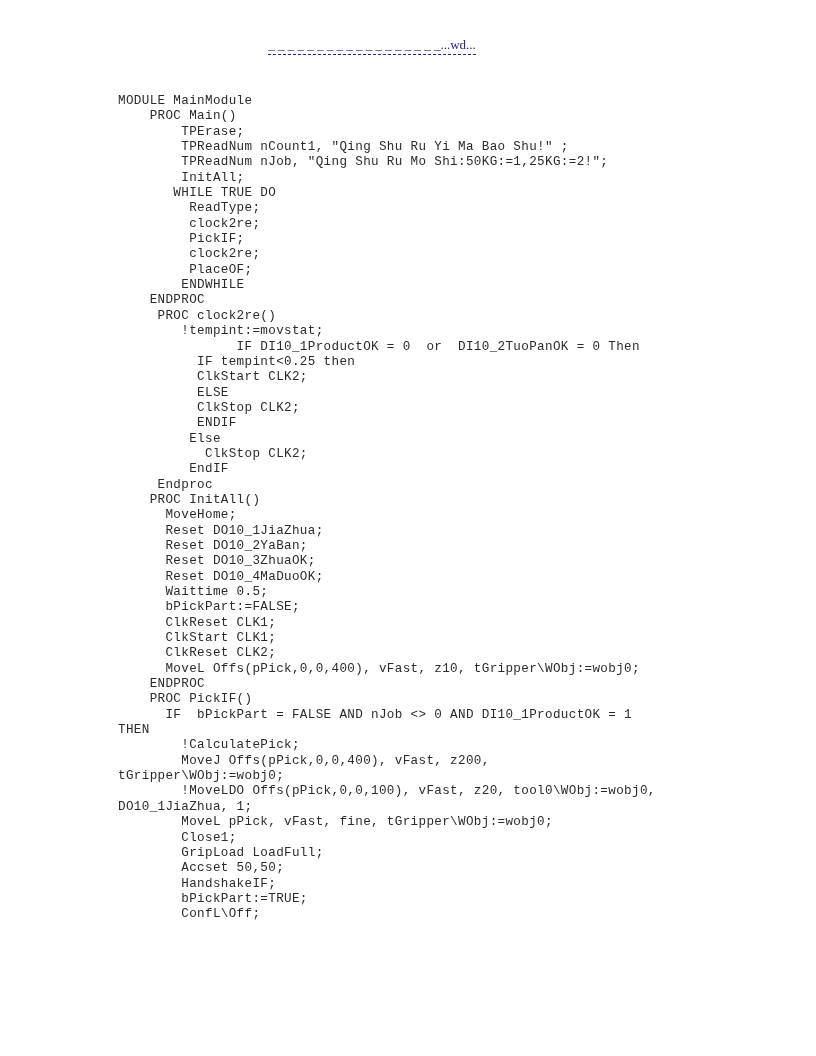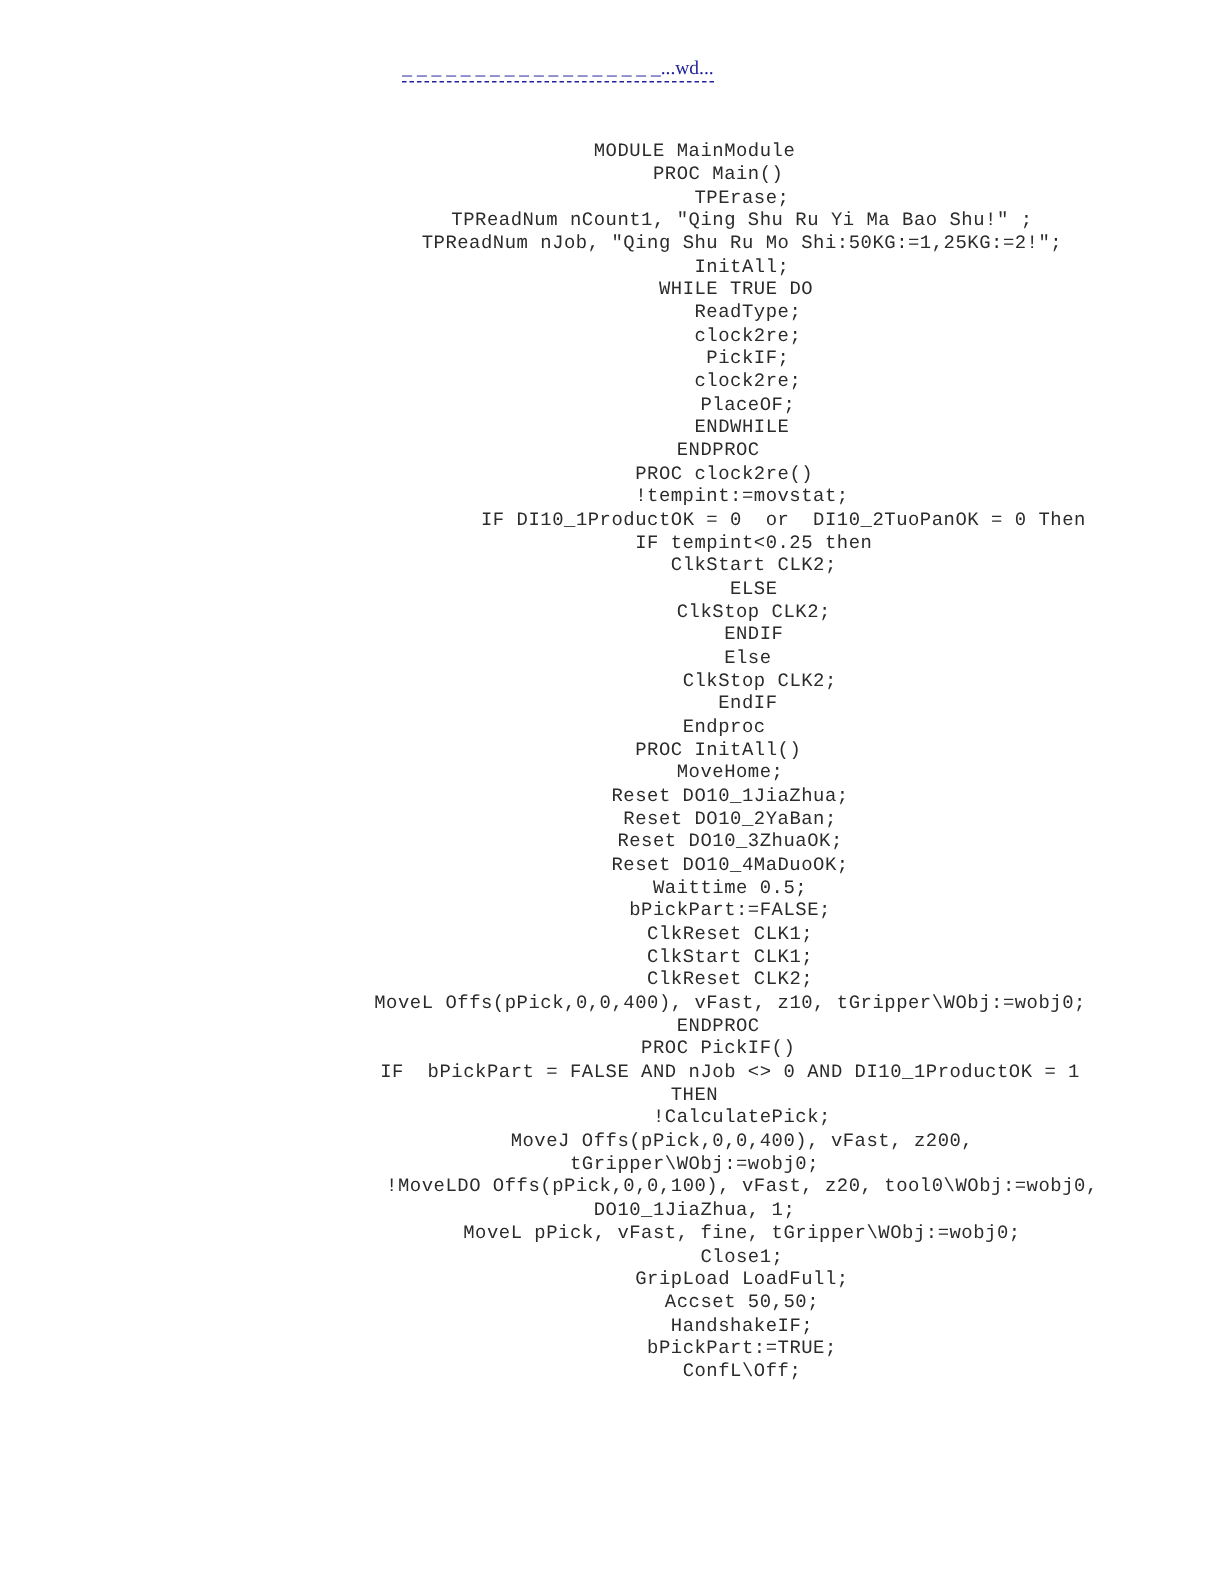--- a/index.html
+++ b/index.html
@@ -52,21 +52,20 @@
     color: #2b2b2b;
     font-family: "Liberation Mono", "DejaVu Sans Mono", monospace;
     font-size: 12.6px;
     line-height: 15.35px;
     white-space: pre;
     letter-spacing: 0.35px;
   }
   .code-line {
     white-space: pre;
     min-height: 15.35px;
-    text-align: center;
   }
 </style>
 </head>
 <body>
 
 <div class="page">
 
   <div class="header-row">
     <span class="header-link">_ _ _ _ _ _ _ _ _ _ _ _ _ _ _ _ _ _...wd...</span>
   </div>

